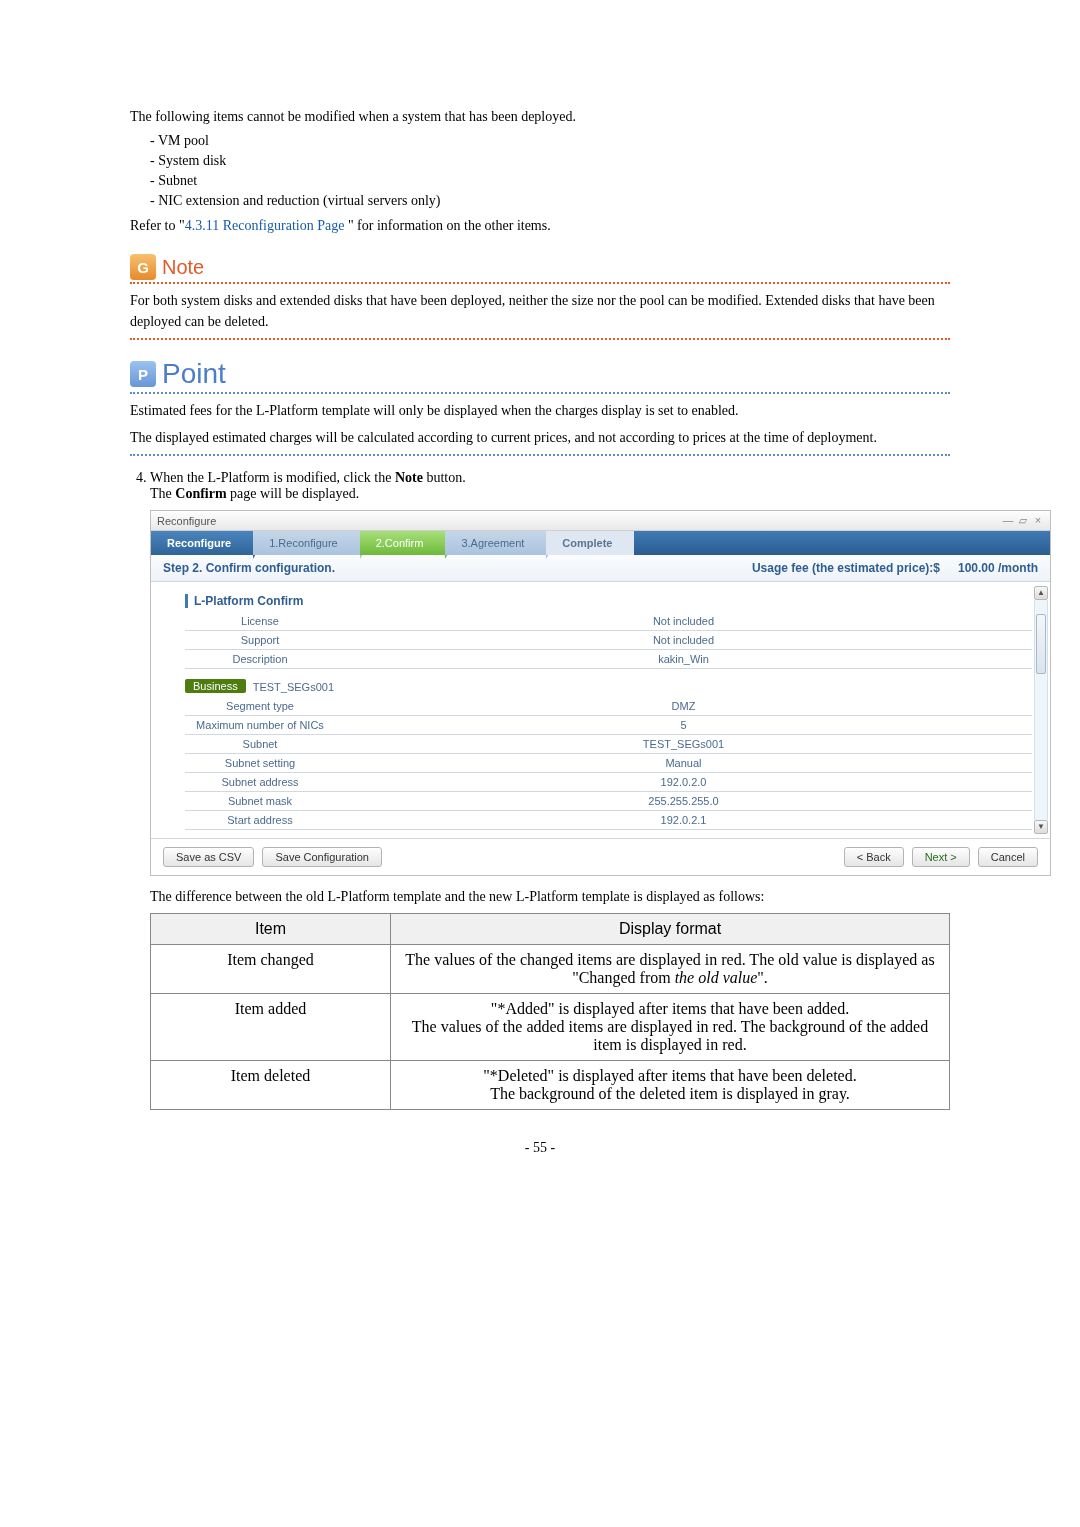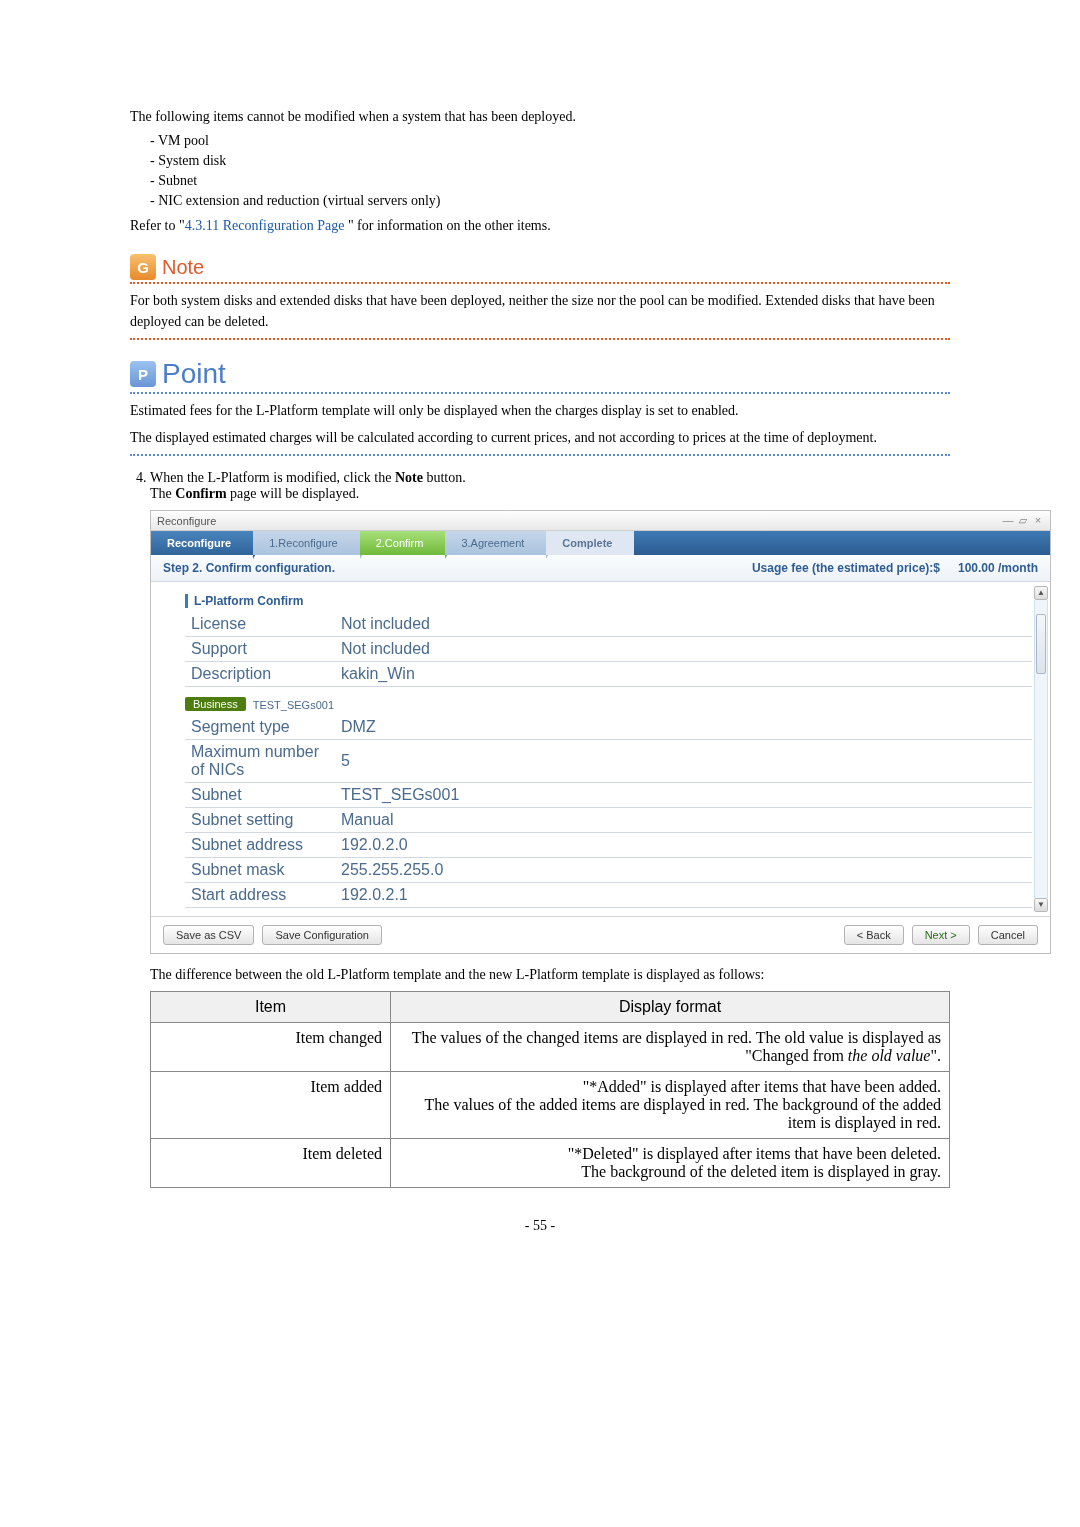--- a/index.html
+++ b/index.html
@@ -132,21 +132,21 @@
     border: 1px solid #aab8c8; border-radius: 2px;
   }
 
   .section-hdr {
     color: #2f5d92; font-weight: bold; font-size: 12px;
     border-left: 3px solid #3f7ab5; padding-left: 6px; margin: 2px 0 4px 0;
   }
   .kvtable { width: 100%; border-collapse: collapse; }
   .kvtable td {
     border-bottom: 1px solid #d2d8e0;
-    padding: 3px 6px; color: #4a6b8d; font-size: 16px;
+    padding: 3px 6px; color: #4a6b8d; font-size: 11px; text-align: center;
   }
   .kvtable td.key { width: 150px; }
   .tag-business {
     display: inline-block; background: #4d7c0f; color: #fff;
     padding: 1px 8px; border-radius: 2px; font-size: 11px; margin: 10px 4px 4px 0;
   }
   .tag-label { color: #4a6b8d; font-size: 11px; vertical-align: middle; }
 
   .shot .footer {
     display: flex; justify-content: space-between; align-items: center;
@@ -166,21 +166,21 @@
   
   table.diff {
     width: 100%;
     border-collapse: collapse;
     margin-top: 6px;
     font-size: 16px;
   }
   table.diff th, table.diff td {
     border: 1px solid #888;
     padding: 6px 8px;
-    text-align: right;
+    text-align: center;
     vertical-align: top;
   }
   table.diff th { background: #f0f0f0; text-align: center; font-weight: normal; font-family: Arial, sans-serif; }
   .italic { font-style: italic; }
   .pagenum { text-align: center; margin-top: 30px; font-size: 14px; }
 </style>
 </head>
 <body>
 
 <div class="page">

